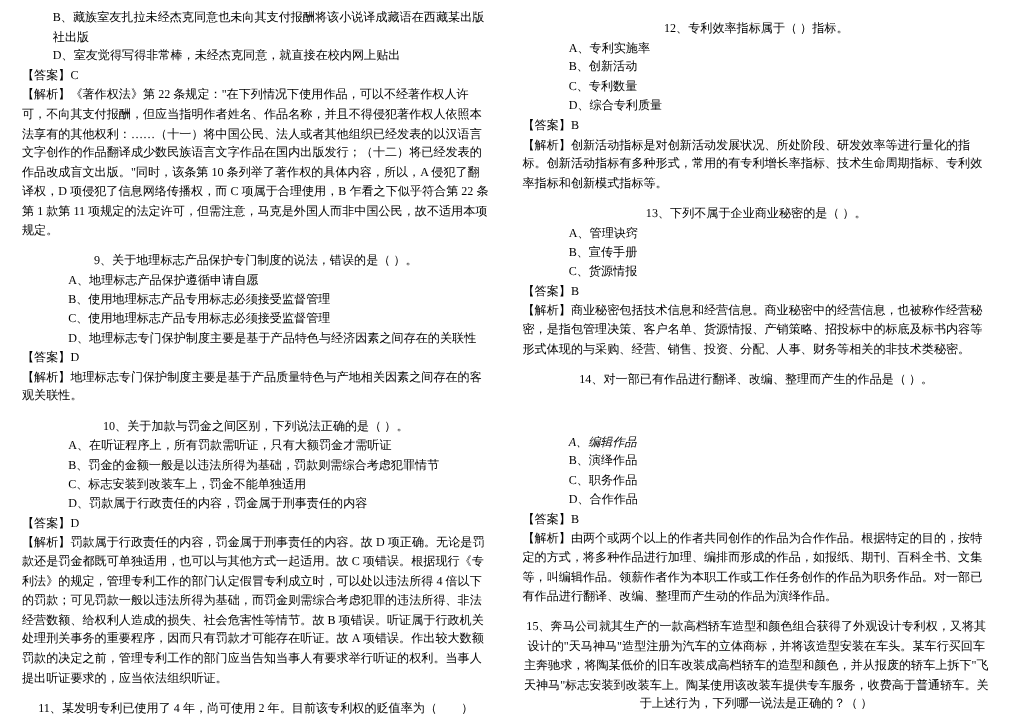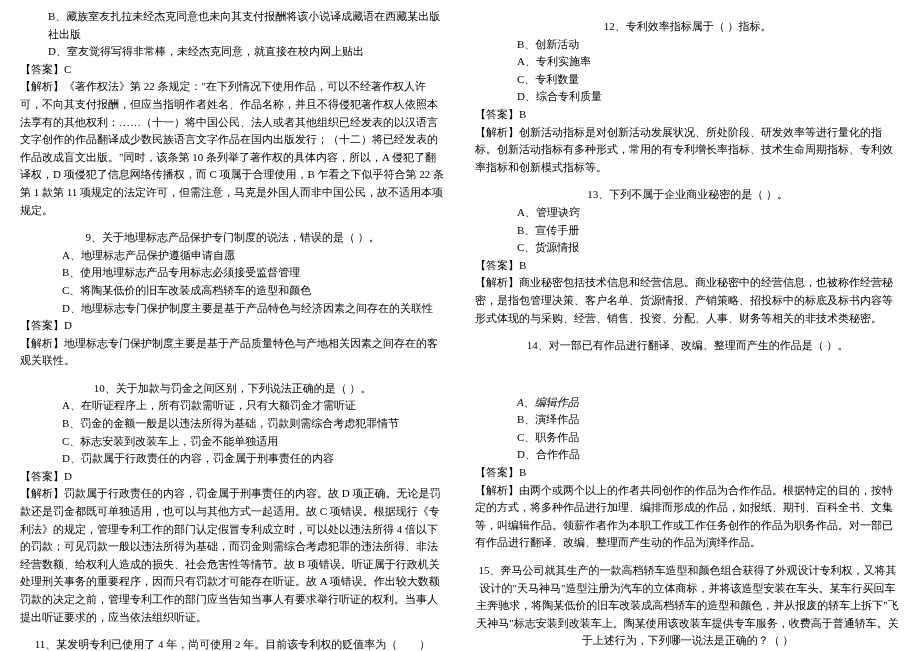--- a/index.html
+++ b/index.html
@@ -33,42 +33,42 @@
 <div class="two-col">
   <div class="col">
     <div class="indent">B、藏族室友扎拉未经杰克同意也未向其支付报酬将该小说译成藏语在西藏某出版社出版</div>
     <div class="indent">D、室友觉得写得非常棒，未经杰克同意，就直接在校内网上贴出</div>
     <div class="ans">【答案】C</div>
     <div class="exp">【解析】《著作权法》第 22 条规定："在下列情况下使用作品，可以不经著作权人许可，不向其支付报酬，但应当指明作者姓名、作品名称，并且不得侵犯著作权人依照本法享有的其他权利：……（十一）将中国公民、法人或者其他组织已经发表的以汉语言文字创作的作品翻译成少数民族语言文字作品在国内出版发行；（十二）将已经发表的作品改成盲文出版。"同时，该条第 10 条列举了著作权的具体内容，所以，A 侵犯了翻译权，D 项侵犯了信息网络传播权，而 C 项属于合理使用，B 乍看之下似乎符合第 22 条第 1 款第 11 项规定的法定许可，但需注意，马克是外国人而非中国公民，故不适用本项规定。</div>
 
     <div class="q">9、关于地理标志产品保护专门制度的说法，错误的是（ ）。</div>
     <div class="opt">A、地理标志产品保护遵循申请自愿</div>
     <div class="opt">B、使用地理标志产品专用标志必须接受监督管理</div>
-    <div class="opt">C、将陶某低价的旧车改装成高档轿车的造型和颜色</div>
+    <div class="opt">C、使用地理标志产品专用标志必须接受监督管理</div>
     <div class="opt">D、地理标志专门保护制度主要是基于产品特色与经济因素之间存在的关联性</div>
     <div class="ans">【答案】D</div>
     <div class="exp">【解析】地理标志专门保护制度主要是基于产品质量特色与产地相关因素之间存在的客观关联性。</div>
 
     <div class="q">10、关于加款与罚金之间区别，下列说法正确的是（ ）。</div>
     <div class="opt">A、在听证程序上，所有罚款需听证，只有大额罚金才需听证</div>
     <div class="opt">B、罚金的金额一般是以违法所得为基础，罚款则需综合考虑犯罪情节</div>
     <div class="opt">C、标志安装到改装车上，罚金不能单独适用</div>
     <div class="opt">D、罚款属于行政责任的内容，罚金属于刑事责任的内容</div>
     <div class="ans">【答案】D</div>
     <div class="exp">【解析】罚款属于行政责任的内容，罚金属于刑事责任的内容。故 D 项正确。无论是罚款还是罚金都既可单独适用，也可以与其他方式一起适用。故 C 项错误。根据现行《专利法》的规定，管理专利工作的部门认定假冒专利成立时，可以处以违法所得 4 倍以下的罚款；可见罚款一般以违法所得为基础，而罚金则需综合考虑犯罪的违法所得、非法经营数额、给权利人造成的损失、社会危害性等情节。故 B 项错误。听证属于行政机关处理刑关事务的重要程序，因而只有罚款才可能存在听证。故 A 项错误。作出较大数额罚款的决定之前，管理专利工作的部门应当告知当事人有要求举行听证的权利。当事人提出听证要求的，应当依法组织听证。</div>
 
     <div class="q">11、某发明专利已使用了 4 年，尚可使用 2 年。目前该专利权的贬值率为（　　）</div>
     <div class="opt">A、66.7%</div>
 
   </div>
 
   <div class="col">
     <div class="q">12、专利效率指标属于（ ）指标。</div>
+    <div class="opt">A、专利实施率</div>
     <div class="opt">B、创新活动</div>
-    <div class="opt">A、专利实施率</div>
     <div class="opt">C、专利数量</div>
     <div class="opt">D、综合专利质量</div>
     <div class="ans">【答案】B</div>
     <div class="exp">【解析】创新活动指标是对创新活动发展状况、所处阶段、研发效率等进行量化的指标。创新活动指标有多种形式，常用的有专利增长率指标、技术生命周期指标、专利效率指标和创新模式指标等。</div>
 
     <div class="q">13、下列不属于企业商业秘密的是（ ）。</div>
     <div class="opt">A、管理诀窍</div>
     <div class="opt">B、宣传手册</div>
     <div class="opt">C、货源情报</div>
     <div class="ans">【答案】B</div>

